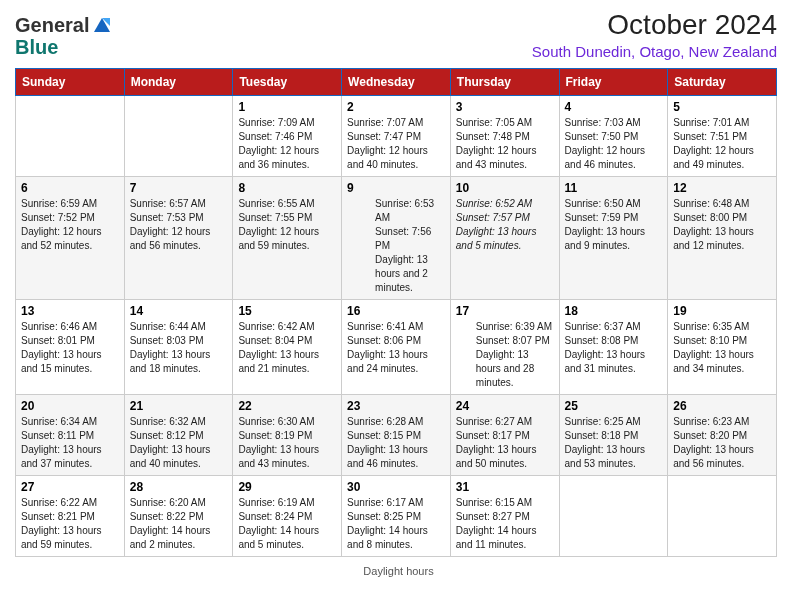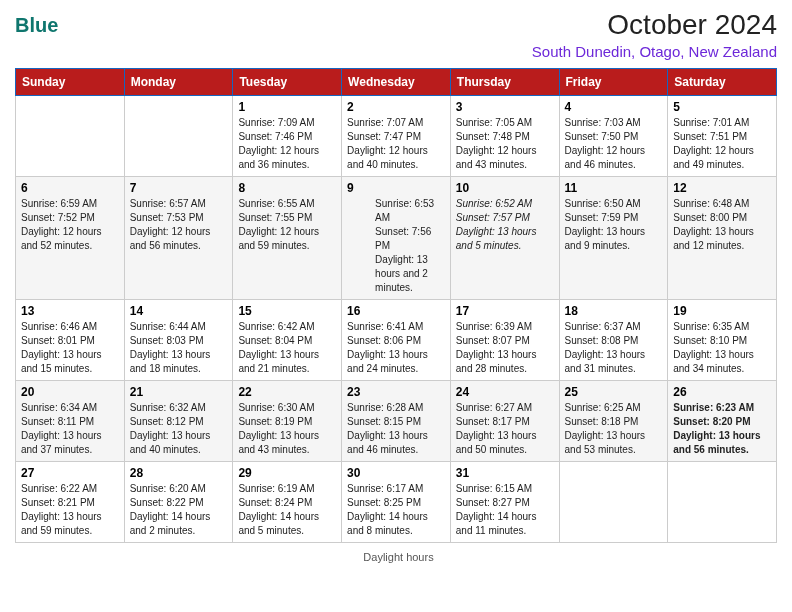--- a/index.html
+++ b/index.html
@@ -97,20 +97,27 @@
       text-align: center;
       padding-left: 5px;
     }
   </style>
 </head>
 <body>
 
 <div class="header-area">
   <div class="logo">
     <div>
+      <div style="display:flex;align-items:center;">
+        <span class="logo-text logo-general">General</span>
+        <svg class="logo-icon" viewBox="0 0 22 22">
+          <polygon points="3,18 11,4 19,18" fill="#1565c0"></polygon>
+          <polygon points="11,4 19,4 19,12" fill="#42a5f5"></polygon>
+        </svg>
+      </div>
       <div class="logo-text logo-blue">Blue</div>
     </div>
   </div>
   <div class="title-block">
     <div class="month-title">October 2024</div>
     <div class="location-title">South Dunedin, Otago, New Zealand</div>
   </div>
 </div>
 
 <table class="calendar-table">
@@ -224,21 +231,21 @@
 Daylight: 13 hours and 21 minutes.</div>
         </td>
         <td>
           <span class="day-number">16</span>
           <div class="day-info" style="white-space: pre-line;">Sunrise: 6:41 AM
 Sunset: 8:06 PM
 Daylight: 13 hours and 24 minutes.</div>
         </td>
         <td>
           <span class="day-number">17</span>
-          <div class="day-info" style="white-space: pre-line;">Sunrise: 6:39 AM
+          <div class="day-info" style="white-space: pre-line; margin-left: 20px;">Sunrise: 6:39 AM
 Sunset: 8:07 PM
 Daylight: 13 hours and 28 minutes.</div>
         </td>
         <td>
           <span class="day-number">18</span>
           <div class="day-info" style="white-space: pre-line;">Sunrise: 6:37 AM
 Sunset: 8:08 PM
 Daylight: 13 hours and 31 minutes.</div>
         </td>
         <td>
@@ -280,21 +287,21 @@
 Daylight: 13 hours and 50 minutes.</div>
         </td>
         <td>
           <span class="day-number">25</span>
           <div class="day-info" style="white-space: pre-line;">Sunrise: 6:25 AM
 Sunset: 8:18 PM
 Daylight: 13 hours and 53 minutes.</div>
         </td>
         <td>
           <span class="day-number">26</span>
-          <div class="day-info" style="white-space: pre-line; font-weight: bold;">Sunrise: 6:23 AM
+          <div class="day-info" style="white-space: pre-line;">Sunrise: 6:23 AM
 Sunset: 8:20 PM
 Daylight: 13 hours and 56 minutes.</div>
         </td>
       </tr>
       <tr>
         <td>
           <span class="day-number">27</span>
           <div class="day-info" style="white-space: pre-line;">Sunrise: 6:22 AM
 Sunset: 8:21 PM
 Daylight: 13 hours and 59 minutes.</div>

